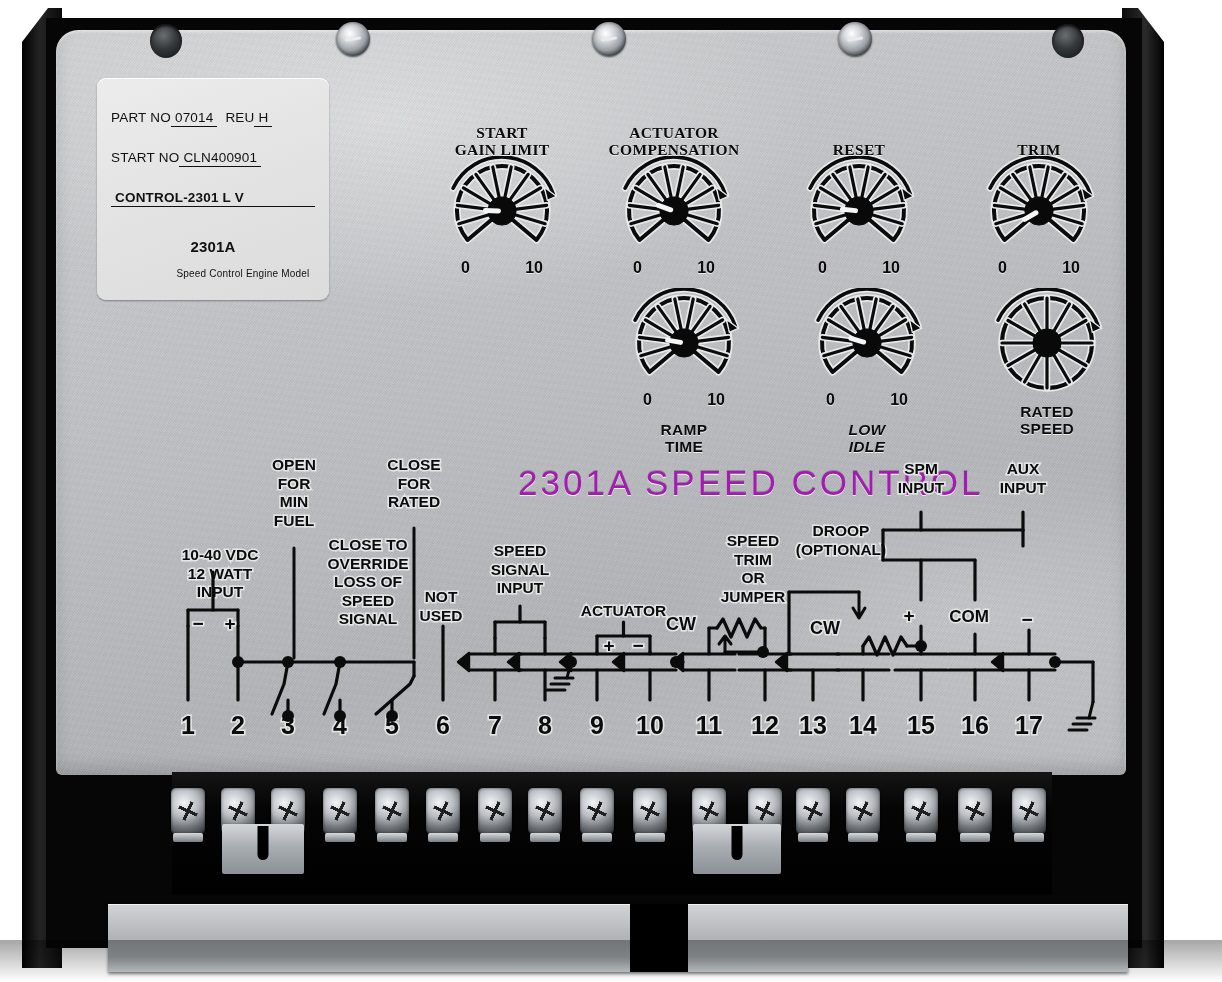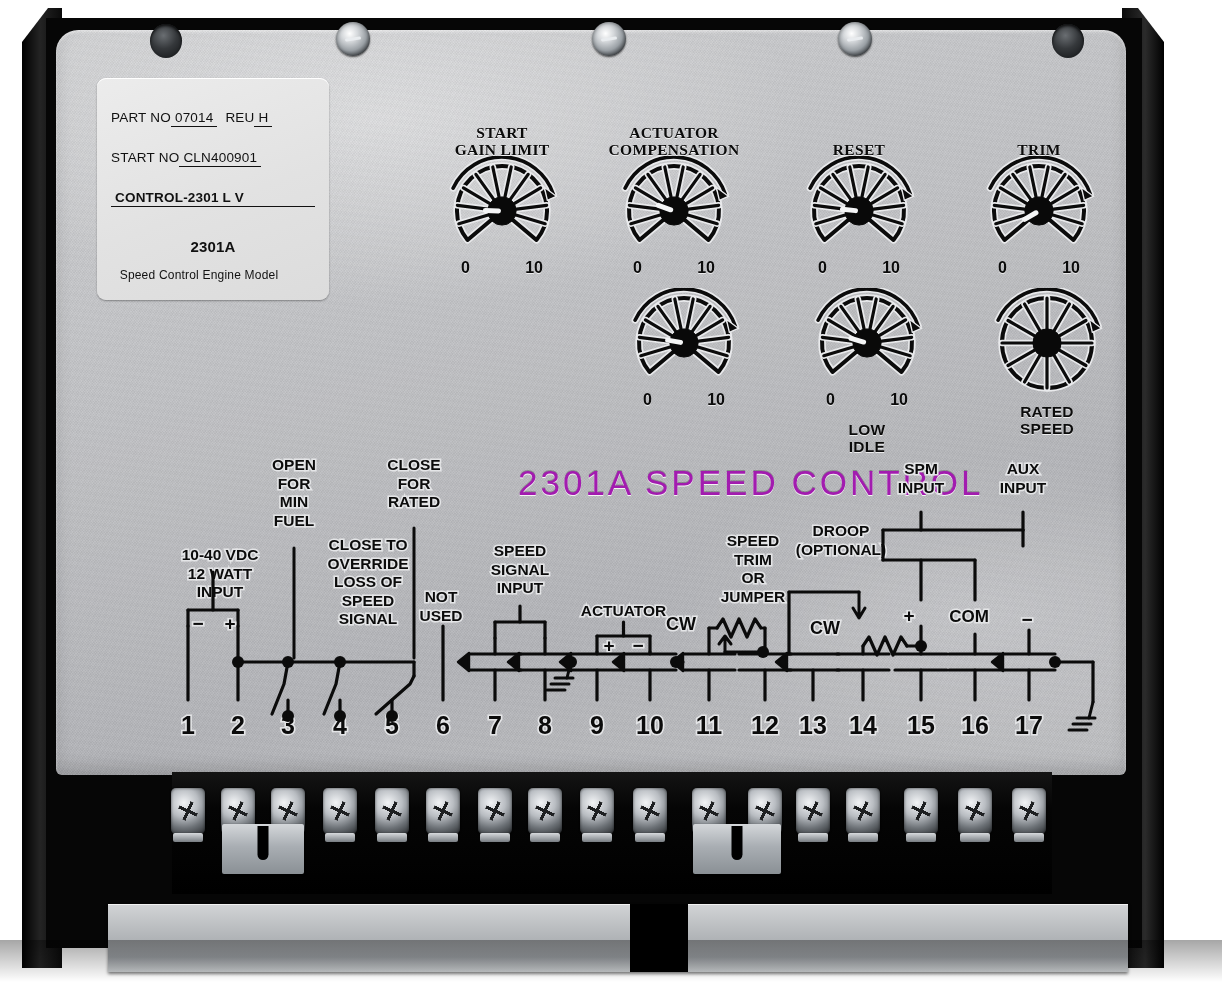--- a/index.html
+++ b/index.html
@@ -35,21 +35,21 @@
   
   #nameplate{position:absolute;left:97px;top:78px;width:232px;height:222px;border-radius:9px;
         background:linear-gradient(160deg,#ececec,#e2e2e2 55%,#dcdcdc);
         box-shadow:0 1px 2px rgba(0,0,0,.35), inset 0 1px 0 #fff;}
   .np-row{position:absolute;left:14px;color:#111;font-size:13.5px;letter-spacing:.2px;white-space:nowrap;}
   .np-ul{border-bottom:1.6px solid #111;padding:0 4px 1px 4px;display:inline-block;}
   #np1{top:32px;}
   #np2{top:72px;}
   #np3{top:112px;font-weight:bold;}
   #np4{top:160px;left:0;width:232px;text-align:center;font-size:15px;font-weight:600;}
-  #np5{top:190px;left:0;width:204px;text-align:center;font-size:12px;}
+  #np5{top:190px;left:0;width:204px;text-align:center;font-size:10px;padding-left:44px;}
 
   
   .dial{position:absolute;}
   .dial .cap{position:absolute;width:100%;text-align:center;color:#0b0b0b;font-weight:700;
        font-size:15.5px;line-height:16.5px;letter-spacing:.3px;
        text-shadow:0 1px 0 rgba(255,255,255,.75);}
   .dial .cap-top{bottom:100%;margin-bottom:6px;font-family:Liberation Serif, serif;}
   .dial .cap-bot{top:100%;margin-top:32px;}
   .dial .scale{position:absolute;top:100%;margin-top:1px;width:100%;
        display:flex;justify-content:space-between;padding:0 6px;box-sizing:border-box;
@@ -317,20 +317,24 @@
             <line x1="43.52855267063197" y1="46.38789017372407" x2="30.614768605382885" y2="44.11084161997761" stroke="#f4f5f6" stroke-width="5" stroke-linecap="round"></line>
             <path d="M -1.9406204999791044 24.178613866002237 A 54 54 0 0 1 98.3570518799383 30.31308230375284" fill="none" stroke="#e9eaec" stroke-width="7" stroke-linecap="round"></path>
             <path d="M -1.9406204999791044 24.178613866002237 A 54 54 0 0 1 98.3570518799383 30.31308230375284" fill="none" stroke="#0b0b0b" stroke-width="3.6" stroke-linecap="round"></path>
             <path d="M 89.3570518799383 23.31308230375284 L 101.3570518799383 32.313082303752836 L 92.3570518799383 36.313082303752836 Z" fill="#0b0b0b" stroke="#e9eaec" stroke-width="1.4"></path>
           </g>
         </svg>
         <div class="scale">
           <span>0</span>
           <span>10</span>
         </div>
+        <div class="cap cap-bot" style="width: 200px; left: -53px;">
+          <div>RAMP</div>
+          <div>TIME</div>
+        </div>
       </div>
       <div class="dial" style="left: 820px; top: 296px; width: 94px; height: 94px;">
         <svg width="128" height="108" viewBox="-6 -8 128 108" style="position: absolute; left: -6px; top: -8px;">
           <g>
             <path d="M 36.198773352022414 56.06330529658021 L 12.528000059645997 75.92544243589427 A 45 45 0 1 1 81.47199994035401 75.92544243589427 L 57.80122664797759 56.063305296580204" fill="none" stroke="#e9eaec" stroke-width="7.4" stroke-linejoin="round" stroke-linecap="round"></path>
             <path d="M 36.198773352022414 56.06330529658021 L 12.528000059645997 75.92544243589427 A 45 45 0 1 1 81.47199994035401 75.92544243589427 L 57.80122664797759 56.063305296580204" fill="none" stroke="#0b0b0b" stroke-width="4" stroke-linejoin="round" stroke-linecap="round"></path>
             <line x1="34.82403416483203" y1="50.57518614631775" x2="3.8228161873476267" y2="59.677965057864355" stroke="#e9eaec" stroke-width="6.6" stroke-linecap="round" fill="none"></line>
             <line x1="34.82403416483203" y1="50.57518614631775" x2="3.8228161873476267" y2="59.677965057864355" stroke="#0b0b0b" stroke-width="3.2" stroke-linecap="round"></line>
             <line x1="34.412093425177204" y1="45.39354176414913" x2="2.3620334226142106" y2="41.30333958918129" stroke="#e9eaec" stroke-width="6.6" stroke-linecap="round" fill="none"></line>
             <line x1="34.412093425177204" y1="45.39354176414913" x2="2.3620334226142106" y2="41.30333958918129" stroke="#0b0b0b" stroke-width="3.2" stroke-linecap="round"></line>
@@ -354,21 +358,21 @@
             <line x1="43.61155252181742" y1="46.02837832074508" x2="31.006527902978252" y2="42.41394567391677" stroke="#f4f5f6" stroke-width="5" stroke-linecap="round"></line>
             <path d="M -1.9406204999791044 24.178613866002237 A 54 54 0 0 1 98.3570518799383 30.31308230375284" fill="none" stroke="#e9eaec" stroke-width="7" stroke-linecap="round"></path>
             <path d="M -1.9406204999791044 24.178613866002237 A 54 54 0 0 1 98.3570518799383 30.31308230375284" fill="none" stroke="#0b0b0b" stroke-width="3.6" stroke-linecap="round"></path>
             <path d="M 89.3570518799383 23.31308230375284 L 101.3570518799383 32.313082303752836 L 92.3570518799383 36.313082303752836 Z" fill="#0b0b0b" stroke="#e9eaec" stroke-width="1.4"></path>
           </g>
         </svg>
         <div class="scale">
           <span>0</span>
           <span>10</span>
         </div>
-        <div class="cap cap-bot" style="width: 200px; left: -53px;">
+        <div class="cap cap-bot" style="width: 200px; left: -53px; font-style: italic;">
           <div>LOW</div>
           <div>IDLE</div>
         </div>
       </div>
       <div class="dial" style="left: 1000px; top: 296px; width: 94px; height: 94px;">
         <svg width="128" height="108" viewBox="-6 -8 128 108" style="position: absolute; left: -6px; top: -8px;">
           <g>
             <circle cx="47" cy="47" r="45" fill="none" stroke="#e9eaec" stroke-width="7.4" stroke-linecap="round"></circle>
             <circle cx="47" cy="47" r="45" fill="none" stroke="#0b0b0b" stroke-width="4"></circle>
             <line x1="47" y1="34.31" x2="47" y2="2" stroke="#e9eaec" stroke-width="6.6" stroke-linecap="round" fill="none"></line>

